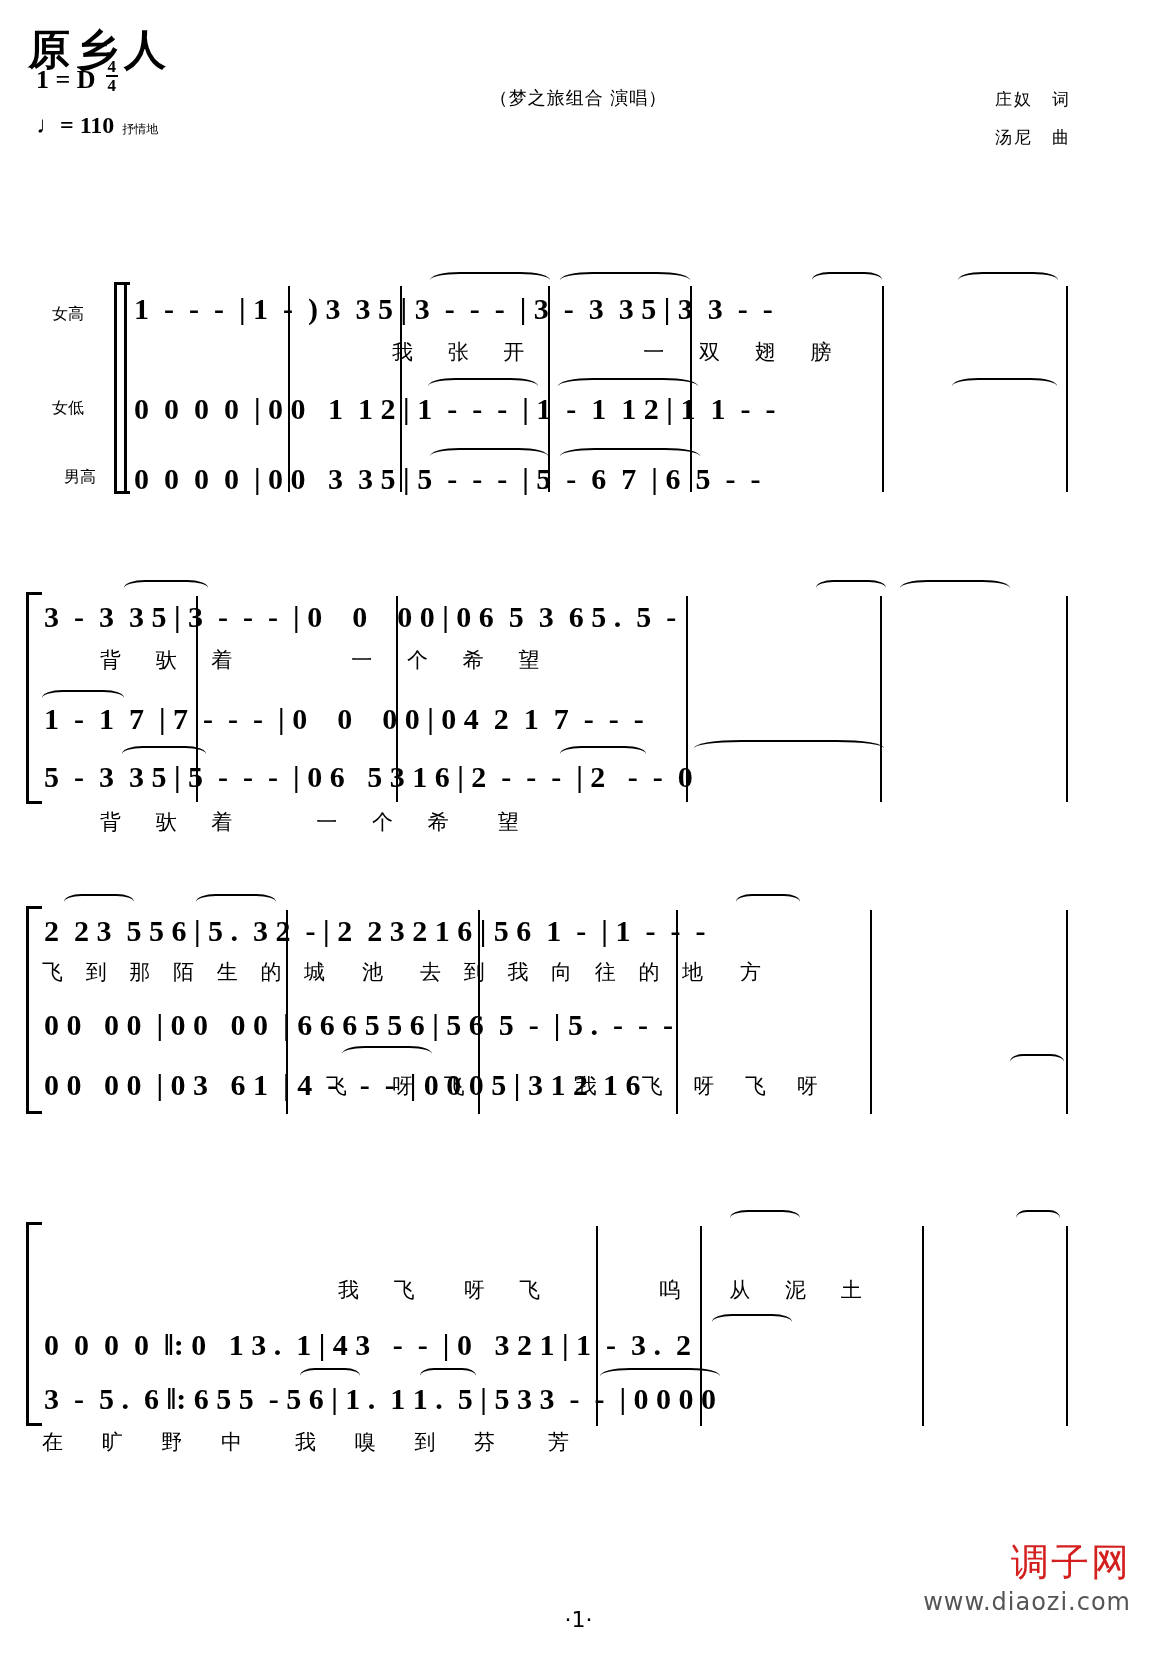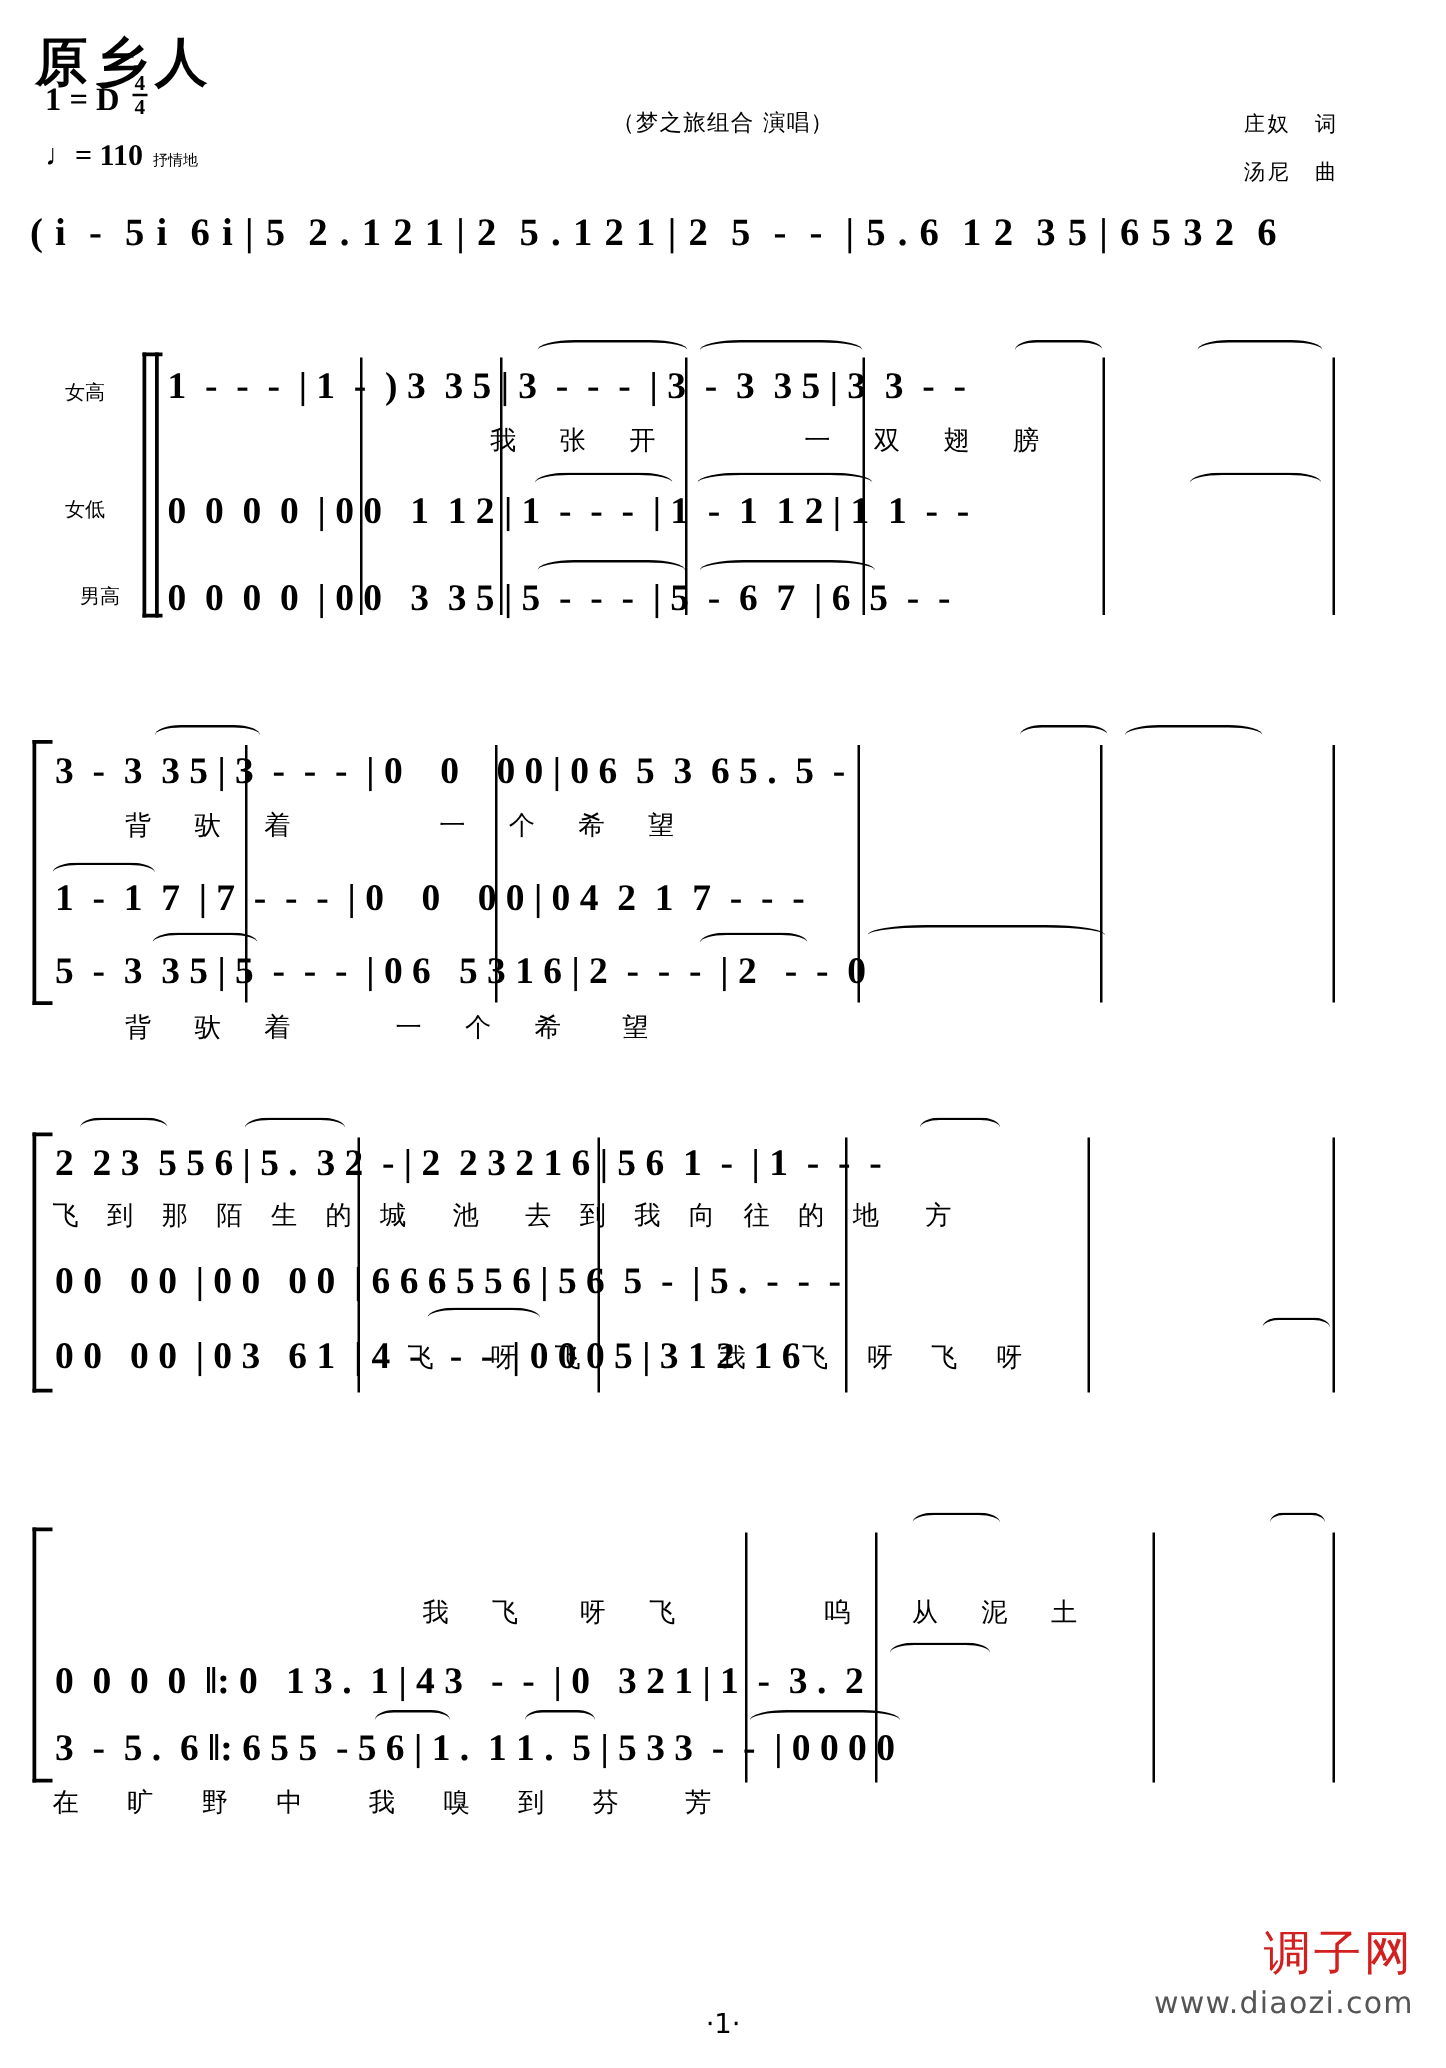--- a/index.html
+++ b/index.html
@@ -101,21 +101,20 @@
     <span>1 = D</span><span class="frac"><span class="num">4</span><span class="den">4</span></span>
   </div>
 
   <div class="tempo">
     <span>♩= 110</span><span class="mood">抒情地</span>
   </div>
 
   <div class="credit c1">庄奴　词</div>
   <div class="credit c2">汤尼　曲</div>
 
-  <div class="row mus" style="top:168px;left:24px;letter-spacing:1px;font-size:31px;">( i  -  5 i  6 i | 5  2 . 1 2 1 | 2  5 . 1 2 1 | 2  5  -  -  | 5 . 6  1 2  3 5 | 6 5 3 2  6</div>
 
   <div class="brace" style="top:282px;left:114px;height:212px;"></div>
   <div class="vline" style="top:282px;left:124px;height:212px;"></div>
 
   <div class="row lbl" style="top:304px;left:52px;">女高</div>
   <div class="row lbl" style="top:398px;left:52px;">女低</div>
   <div class="row lbl" style="top:467px;left:52px;margin-left:12px;">男高</div>
 
   <div class="slur" style="top:272px;left:430px;width:120px;"></div>
   <div class="slur" style="top:272px;left:560px;width:130px;"></div>

